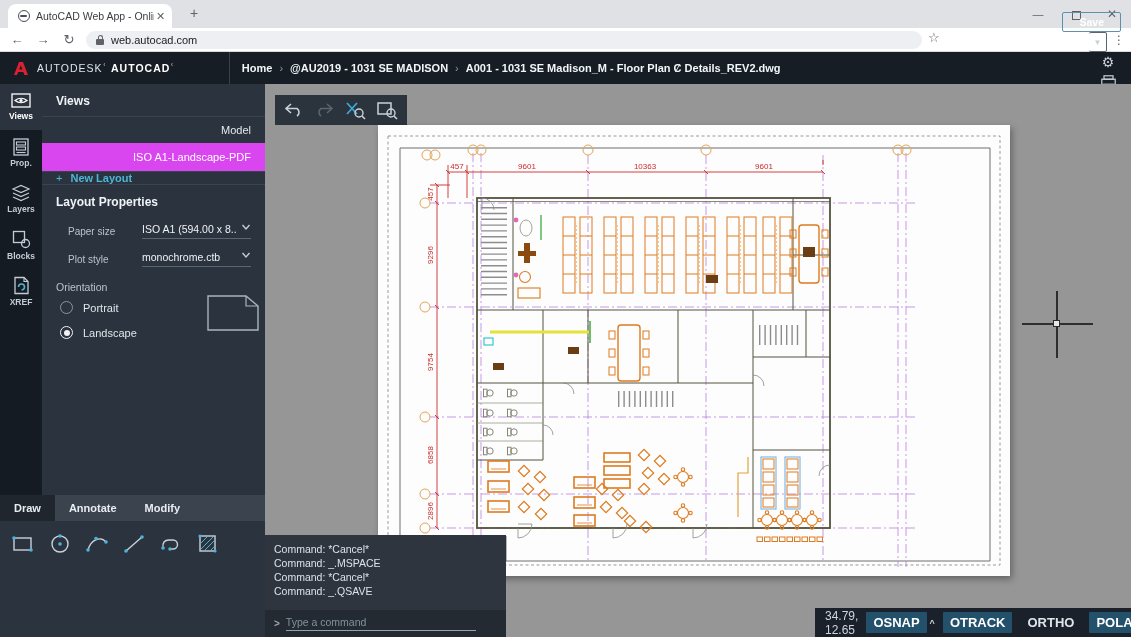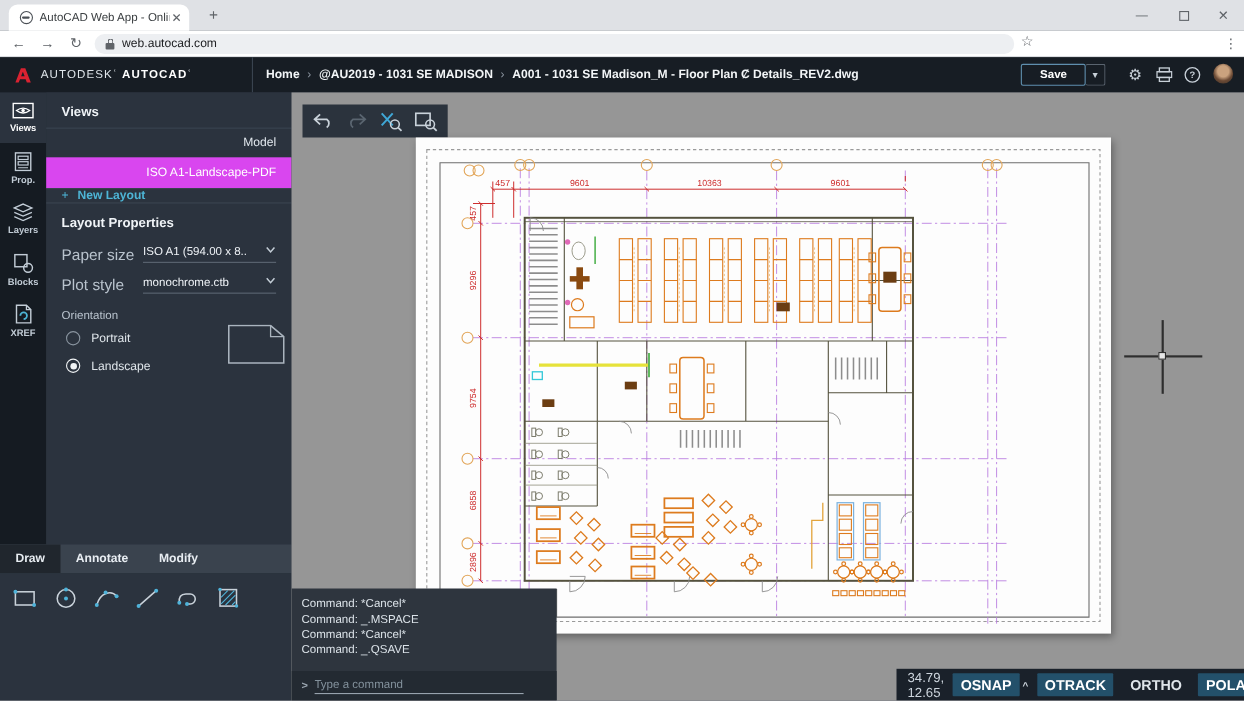--- a/index.html
+++ b/index.html
@@ -30,41 +30,41 @@
 
   
   .appheader { position:absolute; left:0; top:52px; width:1131px; height:32px; background:#171d24; display:flex; align-items:center; }
   .logoA { width:17px; height:17px; margin:0 8px 0 12px; position:relative; flex:none; }
   .logoA svg { display:block; }
   .brand { font-size:10.5px; letter-spacing:1px; color:#dfe5ea; white-space:nowrap; }
   .brand b { color:#fff; }
   .hdr-divider { width:1px; height:32px; background:#39434f; margin-left:54px; }
   .breadcrumb { display:flex; align-items:center; margin-left:12px; font-size:11px; font-weight:bold; color:#f2f5f7; white-space:nowrap; }
   .bc-sep { color:#8f98a3; margin:0 7px; font-weight:normal; }
-  .hdr-right { margin-left:auto; display:flex; align-items:flex-start; margin-right:10px; }
+  .hdr-right { margin-left:auto; display:flex; align-items:flex-end; margin-right:10px;flex-direction:column; }
   .savebtn { height:20px; padding:0 16px; border:1px solid #5f8fae; background:transparent; color:#fff; font-size:10.5px; font-weight:bold; line-height:18px; border-radius:2px; }
   .savecaret { height:20px; width:18px; border:1px solid #5a646f; border-left:none; color:#c8d0d8; font-size:8px; line-height:19px; text-align:center; border-radius:2px; margin-right:14px; }
   .hdr-ic { width:26px; text-align:center; color:#c8d0d8; font-size:14px; line-height:20px; }
   .avatar { width:18px; height:18px; border-radius:50%; margin-left:6px; background:radial-gradient(circle at 50% 38%, #caa27e 0 35%, #6b4a35 60%, #3a2e26 100%); }
 
   
   .main { position:absolute; left:0; top:84px; width:1131px; height:553px; }
   .rail { position:absolute; left:0; top:0; width:42px; height:411px; background:#151b22; }
   .rail-item { height:46px; display:flex; flex-direction:column; align-items:center; justify-content:center; gap:2px; color:#c2ccd6; }
   .rail-item.active { background:#2b333e; color:#fff; }
   .rail-label { font-size:8.5px; font-weight:bold; }
   .panel { position:absolute; left:42px; top:0; width:223px; height:411px; background:#2b333e; color:#dfe5ea; }
   .p-h { font-size:12px; font-weight:bold; color:#f0f4f7; padding:10px 14px 8px; }
   .p-div { height:1px; background:#3a4450; margin:0 0; }
   .p-row { font-size:11px; padding:7px 14px; color:#e2e8ee;text-align:right; }
   .p-row.sel { background:#d946ef; color:#fff; padding:8px 14px; }
   .newlayout { color:#4db5d6; font-size:11px; font-weight:bold; padding:0 14px; }
   .newlayout .plus { margin-right:8px; font-weight:normal; }
   .prop-row { display:flex; align-items:center; padding:6px 14px; }
-  .prop-label { font-size:14px; color:#b9c3cd; width:74px; flex:none; }
+  .prop-label { font-size:10px; color:#b9c3cd; width:74px; flex:none;margin-left:12px; }
   .prop-val { flex:1; font-size:10.5px; color:#eef2f6; border-bottom:1px solid #5c6673; padding-bottom:3px; white-space:nowrap; overflow:hidden; display:flex; }
   .prop-val .cv { flex:1; overflow:hidden; white-space:nowrap; }
   .dd-caret { flex:none; margin-left:4px; }
   .orient-label { font-size:10.5px; color:#b9c3cd; padding:8px 14px 2px; }
   .radio-row { display:flex; align-items:center; padding:6px 0 6px 18px; }
   .radio { width:13px; height:13px; border-radius:50%; border:1.5px solid #8a95a0; margin-right:10px; position:relative; flex:none; }
   .radio.on { border-color:#f0f3f5; }
   .radio.on:after { content:""; position:absolute; left:2.5px; top:2.5px; width:6px; height:6px; border-radius:50%; background:#f0f3f5; }
   .radio-label { font-size:11px; }
   .paper-preview { position:absolute; left:165px; top:211px; }

